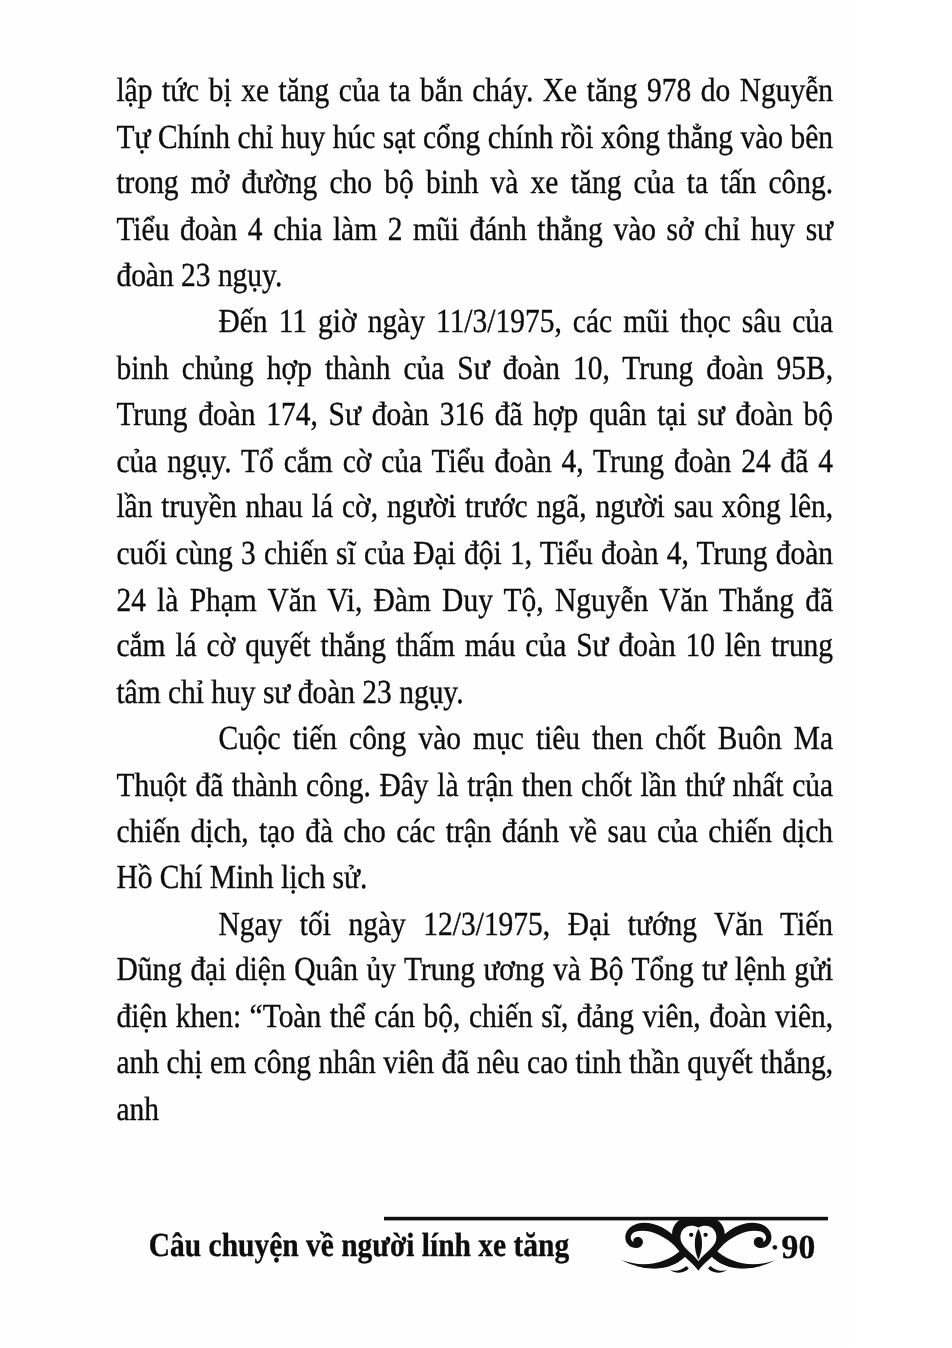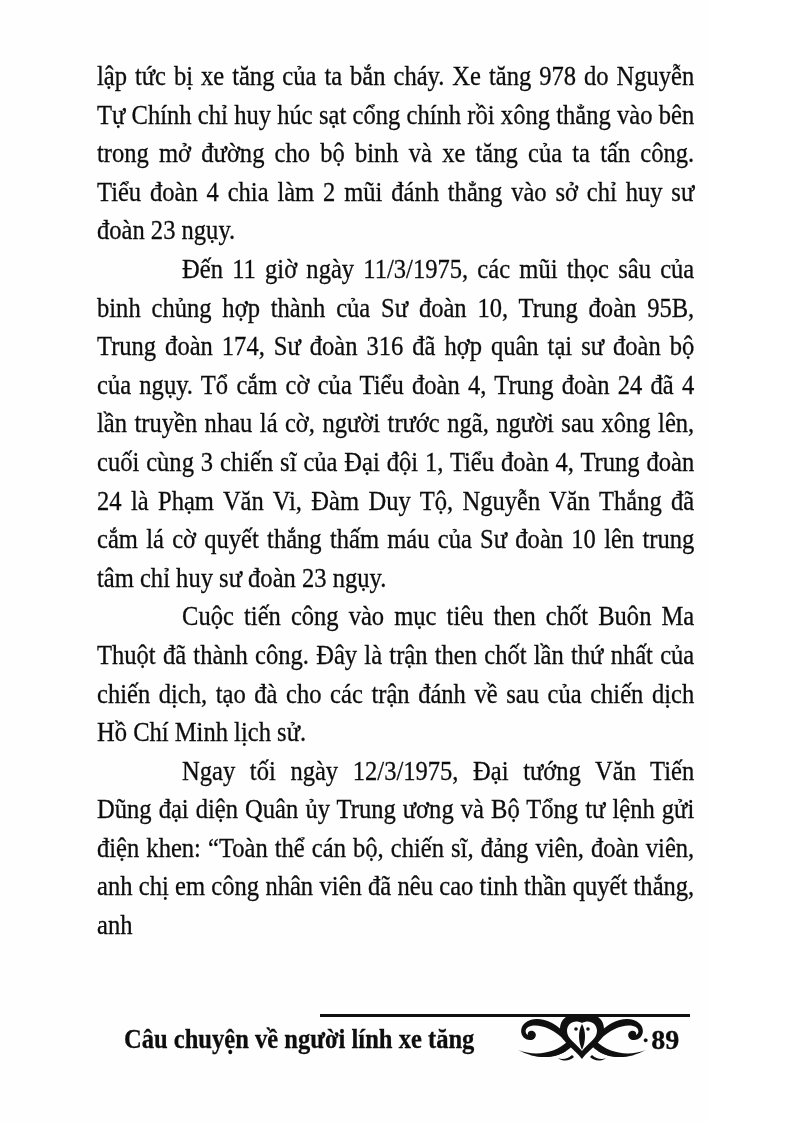--- a/index.html
+++ b/index.html
@@ -105,16 +105,16 @@
       <path fill-rule="evenodd" d="M66,3 C56,-2 44,4 44,16 C44,29 58,35 66,46 C74,35 88,29 88,16 C88,4 76,-2 66,3 Z M66,10 C59,6 51,10 51,18 C51,26 60,30 66,38 C72,30 81,26 81,18 C81,10 73,6 66,10 Z"></path>
       <path d="M66,11 C62,18 62,28 66,37 C70,28 70,18 66,11 Z"></path>
       <circle cx="60" cy="16" r="1.8"></circle>
       <circle cx="72" cy="16" r="1.8"></circle>
       <path d="M62,4 C63,1 69,1 70,4 C68,2 64,2 62,4 Z"></path>
     </g>
   </svg>
 
   <div class="page-num-wrap">
     <span class="dot">·</span>
-    <span>89</span>
+    <span>90</span>
   </div>
 
 </div>
 
 </body></html>

